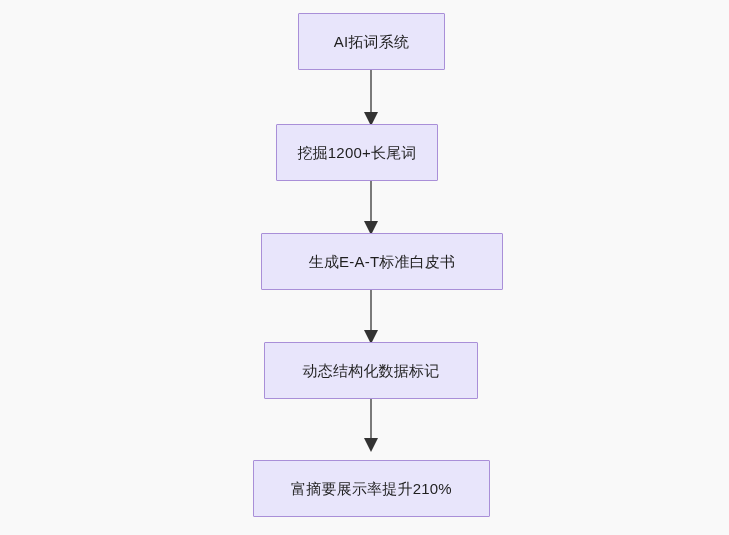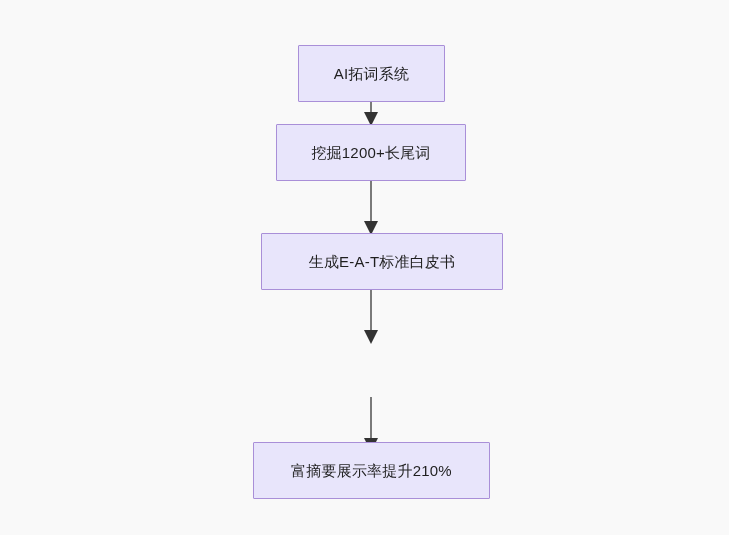--- a/index.html
+++ b/index.html
@@ -70,30 +70,33 @@
     </svg>
   </div>
 
   <div class="edge" style="left:355px; top:397px; width:32px; height:57px;">
     <svg width="32" height="57" viewBox="0 0 32 57">
       <line x1="16" y1="0" x2="16" y2="45" stroke="#7a7a7a" stroke-width="2"></line>
       <polygon points="16,55 9,41 23,41" fill="#333333"></polygon>
     </svg>
   </div>
 
-  <div class="node" style="left:298px; top:13px; width:147px; height:57px;margin-top:32px;">
+  <div class="node" style="left:298px; top:13px; width:147px; height:57px;">
     <span class="node-label">AI拓词系统</span>
   </div>
 
-  <div class="node" style="left:276px; top:124px; width:190px; height:57px;">
+  <div class="node" style="left:276px; top:124px; width:162px; height:57px;">
     <span class="node-label">挖掘1200+长尾词</span>
   </div>
 
   <div class="node" style="left:261px; top:233px; width:242px; height:57px;">
     <span class="node-label">生成E-A-T标准白皮书</span>
   </div>
 
+  <div class="node" style="left:264px; top:342px; width:214px; height:57px;">
+    <span class="node-label">动态结构化数据标记</span>
+  </div>
 
-  <div class="node" style="left:253px; top:442px; width:237px; height:57px;">
+  <div class="node" style="left:253px; top:460px; width:237px; height:57px;">
     <span class="node-label">富摘要展示率提升210%</span>
   </div>
 
 </div>
 
 </body></html>

